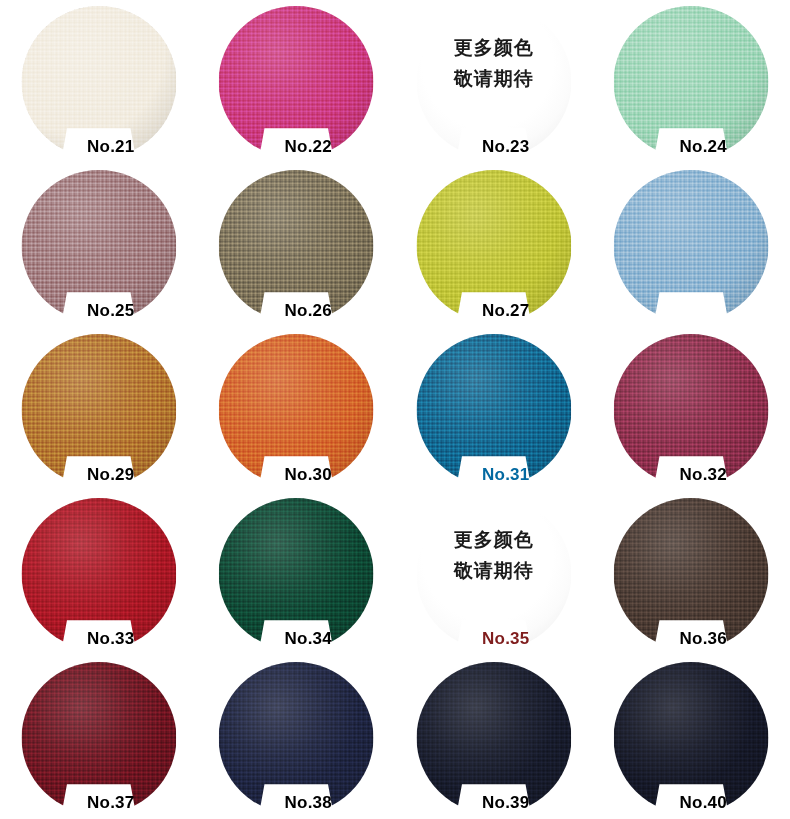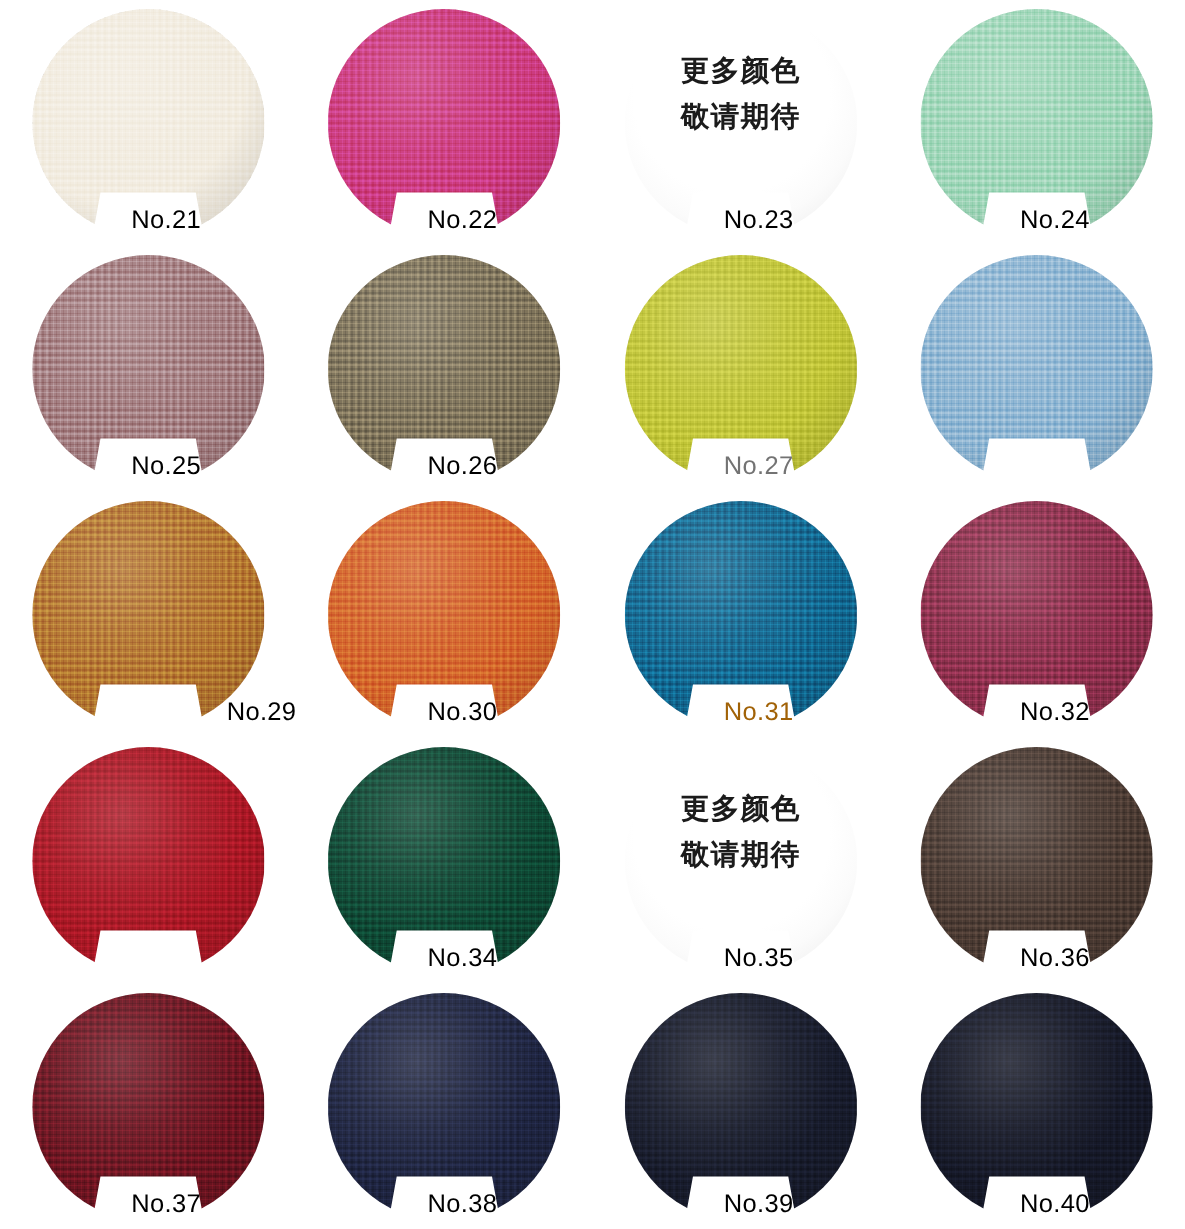--- a/index.html
+++ b/index.html
@@ -115,21 +115,21 @@
   .placeholder-text span { display: block; }
 
   
   .swatch-label {
     position: absolute;
     left: 0;
     right: 0;
     bottom: 9px;
     text-align: center;
     font-size: 17px;
-    font-weight: 400;
+    font-weight: 700;
     color: #000000;
     letter-spacing: 0.2px;
     font-family: "Liberation Sans", "DejaVu Sans", sans-serif;
     white-space: nowrap;
     margin-left: 24px;
   }
 </style>
 </head>
 <body style="background: rgb(255, 255, 255);">
 
@@ -183,85 +183,86 @@
         <div class="disc-shade"></div>
       </div>
       <div class="swatch-label" style="color: rgb(0, 0, 0);">No.26</div>
     </div>
     <div class="swatch-cell">
       <div class="swatch-disc">
         <div class="disc-base" style="background: rgb(192, 196, 55);"></div>
         <div class="disc-weave"></div>
         <div class="disc-shade"></div>
       </div>
-      <div class="swatch-label" style="color: #737373;">No.27</div>
+      <div class="swatch-label" style="color: #000000;">No.27</div>
     </div>
     <div class="swatch-cell">
       <div class="swatch-disc">
         <div class="disc-base" style="background: rgb(140, 180, 210);"></div>
         <div class="disc-weave"></div>
         <div class="disc-shade"></div>
       </div>
     </div>
     <div class="swatch-cell">
       <div class="swatch-disc">
         <div class="disc-base" style="background: rgb(179, 116, 47);"></div>
         <div class="disc-weave"></div>
         <div class="disc-shade"></div>
       </div>
-      <div class="swatch-label" style="color: rgb(0, 0, 0); text-align: right;">No.29</div>
+      <div class="swatch-label" style="color: rgb(0, 0, 0);">No.29</div>
     </div>
     <div class="swatch-cell">
       <div class="swatch-disc">
         <div class="disc-base" style="background: rgb(212, 100, 42);"></div>
         <div class="disc-weave"></div>
         <div class="disc-shade"></div>
       </div>
       <div class="swatch-label" style="color: rgb(0, 0, 0);">No.30</div>
     </div>
     <div class="swatch-cell">
       <div class="swatch-disc">
         <div class="disc-base" style="background: rgb(17, 102, 143);"></div>
         <div class="disc-weave"></div>
         <div class="disc-shade"></div>
       </div>
-      <div class="swatch-label" style="color: #a16207;">No.31</div>
+      <div class="swatch-label" style="color: #0369a1;">No.31</div>
     </div>
     <div class="swatch-cell">
       <div class="swatch-disc">
         <div class="disc-base" style="background: rgb(140, 47, 76);"></div>
         <div class="disc-weave"></div>
         <div class="disc-shade"></div>
       </div>
       <div class="swatch-label" style="color: rgb(0, 0, 0);">No.32</div>
     </div>
     <div class="swatch-cell">
       <div class="swatch-disc">
         <div class="disc-base" style="background: rgb(168, 23, 36);"></div>
         <div class="disc-weave"></div>
         <div class="disc-shade"></div>
       </div>
+      <div class="swatch-label" style="color: rgb(0, 0, 0);">No.33</div>
     </div>
     <div class="swatch-cell">
       <div class="swatch-disc">
         <div class="disc-base" style="background: rgb(14, 71, 51);"></div>
         <div class="disc-weave"></div>
         <div class="disc-shade"></div>
       </div>
       <div class="swatch-label" style="color: rgb(0, 0, 0);">No.34</div>
     </div>
     <div class="swatch-cell">
       <div class="swatch-disc is-placeholder">
         <div class="disc-base"></div>
         <div class="placeholder-text">
           <span>更多颜色</span>
           <span>敬请期待</span>
         </div>
       </div>
-      <div class="swatch-label" style="color: #000000;">No.35</div>
+      <div class="swatch-label" style="color: #7f1d1d;">No.35</div>
     </div>
     <div class="swatch-cell">
       <div class="swatch-disc">
         <div class="disc-base" style="background: rgb(74, 58, 50);"></div>
         <div class="disc-weave"></div>
         <div class="disc-shade"></div>
       </div>
       <div class="swatch-label" style="color: rgb(0, 0, 0);">No.36</div>
     </div>
     <div class="swatch-cell">

